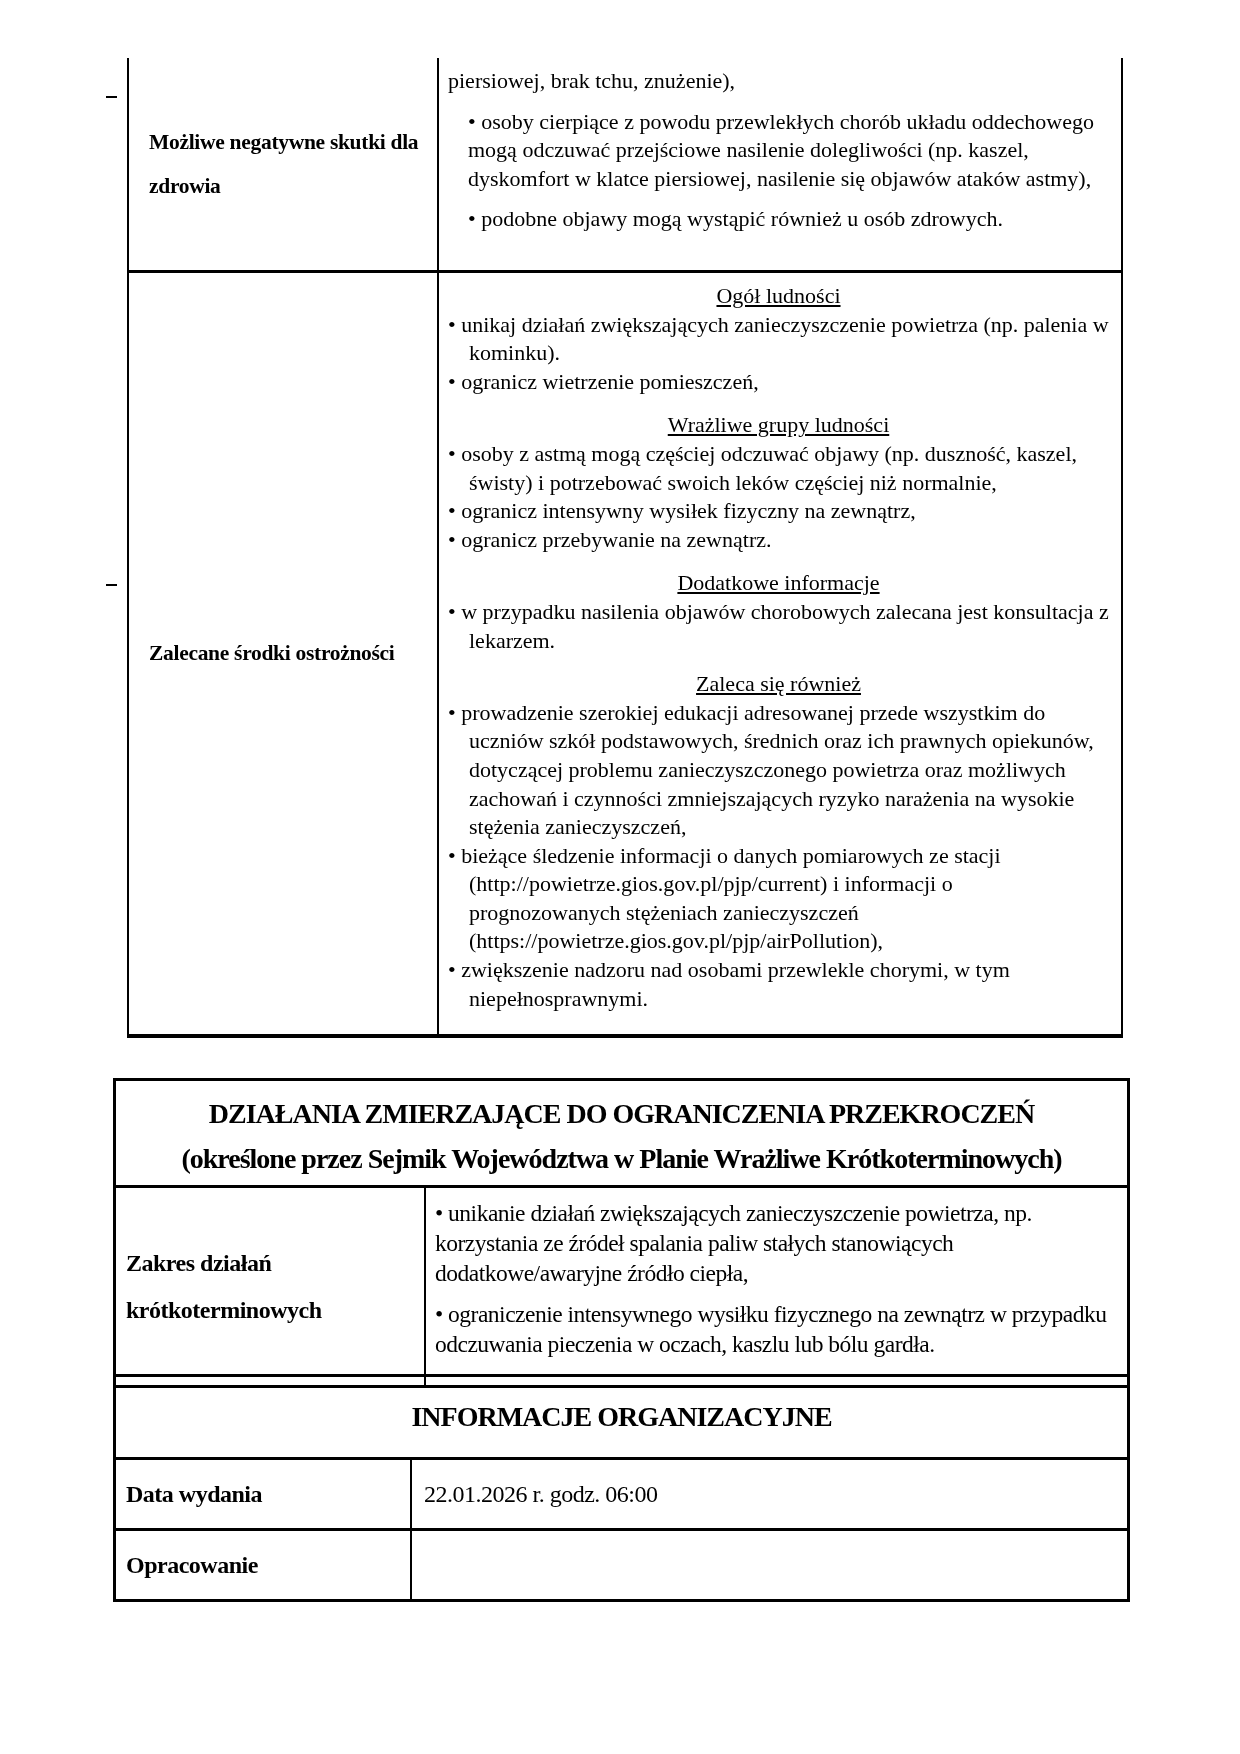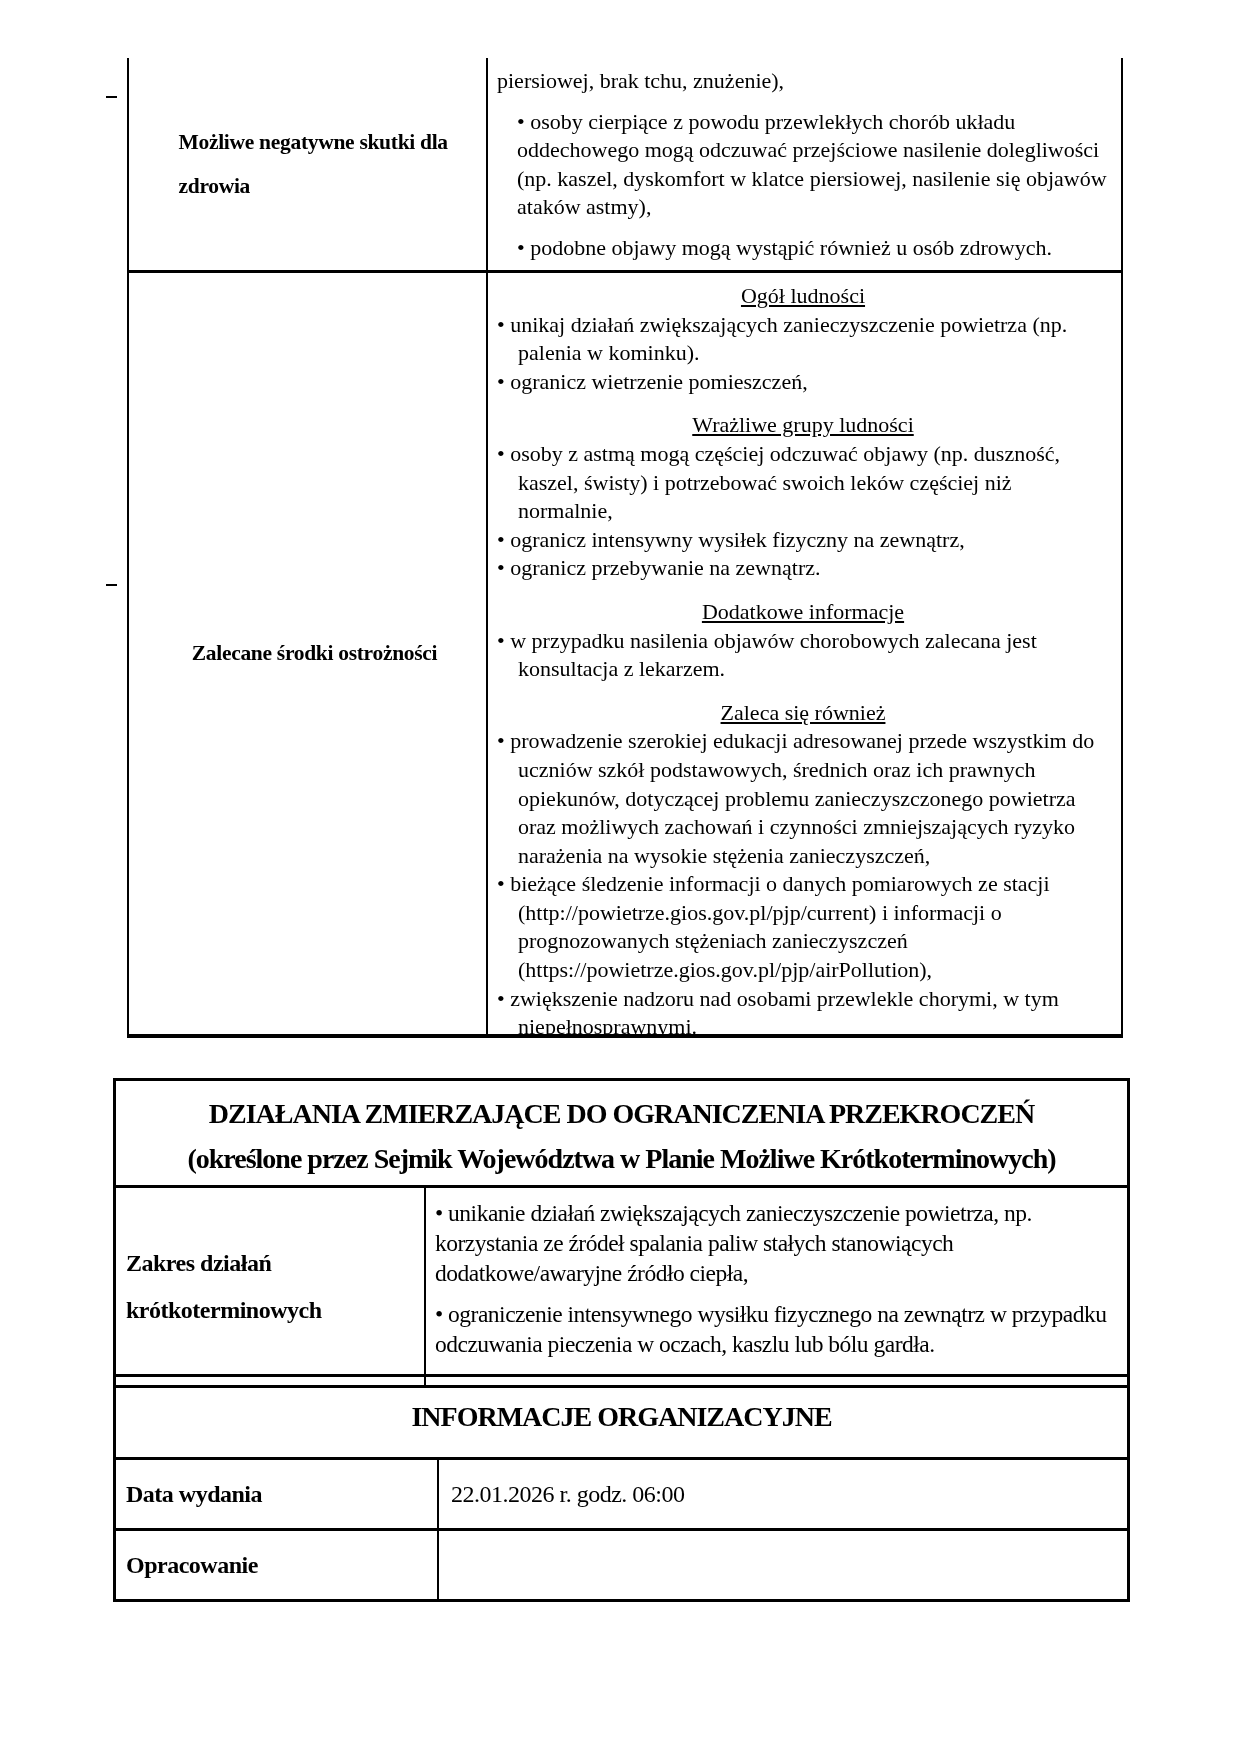--- a/index.html
+++ b/index.html
@@ -27,26 +27,25 @@
     border-left: 2px solid #000;
     border-right: 2px solid #000;
     border-bottom: 4px solid #000;
     font-size: 22px;
     line-height: 1.3;
   }
   .t1-row { display: flex; overflow: hidden; }
   .row-effects { height: 212px; }
   .row-precautions { height: 764px; border-top: 3px solid #000; }
   .t1-left {
-    width: 359px;
+    width: 310px;
     border-right: 2px solid #000;
     display: flex; align-items: center;
     padding: 6px 6px 6px 20px;
     flex-shrink: 0;
-    justify-content: center;
   }
   .t1-label {
     font-weight: bold;
     font-size: 21.5px;
     letter-spacing: -0.3px;
     line-height: 2.05;
   }
   .label-narrow { max-width: 272px; }
   .t1-right { flex: 1; padding: 9px 12px 8px 9px; overflow: hidden; }
   .para + .para { margin-top: 12px; margin-left: 20px; }
@@ -96,21 +95,21 @@
   }
   .t3-head {
     height: 80px;
     display: flex; align-items: center; justify-content: center;
     font-weight: bold;
     font-size: 28px;
     letter-spacing: -1px;
   }
   .t3-row { display: flex; height: 71px; border-top: 3px solid #000; }
   .t3-left {
-    width: 323px;
+    width: 296px;
     border-right: 2px solid #000;
     display: flex; align-items: center;
     padding-left: 10px;
     font-weight: bold;
     font-size: 24px;
     flex-shrink: 0;
   }
   .t3-right { flex: 1; display: flex; align-items: center; padding-left: 12px; font-size: 24px; }
 </style>
 </head>
@@ -165,21 +164,21 @@
           <p class="hang">• zwiększenie nadzoru nad osobami przewlekle chorymi, w tym niepełnosprawnymi.</p>
         </div>
 
       </div>
     </div>
   </section>
 
   <section class="t2">
     <div class="t2-head">
       <div class="t2-title">DZIAŁANIA ZMIERZAJĄCE DO OGRANICZENIA PRZEKROCZEŃ</div>
-      <div class="t2-title">(określone przez Sejmik Województwa w Planie Możliwe Krótkoterminowych)</div>
+      <div class="t2-title">(określone przez Sejmik Województwa w Planie Wrażliwe Krótkoterminowych)</div>
     </div>
     <div class="t2-row">
       <div class="t2-left">
         <div class="t2-label">Zakres działań krótkoterminowych</div>
       </div>
       <div class="t2-right">
         <p class="para2">• unikanie działań zwiększających zanieczyszczenie powietrza, np. korzystania ze źródeł spalania paliw stałych stanowiących dodatkowe/awaryjne źródło ciepła,</p>
         <p class="para2">• ograniczenie intensywnego wysiłku fizycznego na zewnątrz w przypadku odczuwania pieczenia w oczach, kaszlu lub bólu gardła.</p>
       </div>
     </div>

